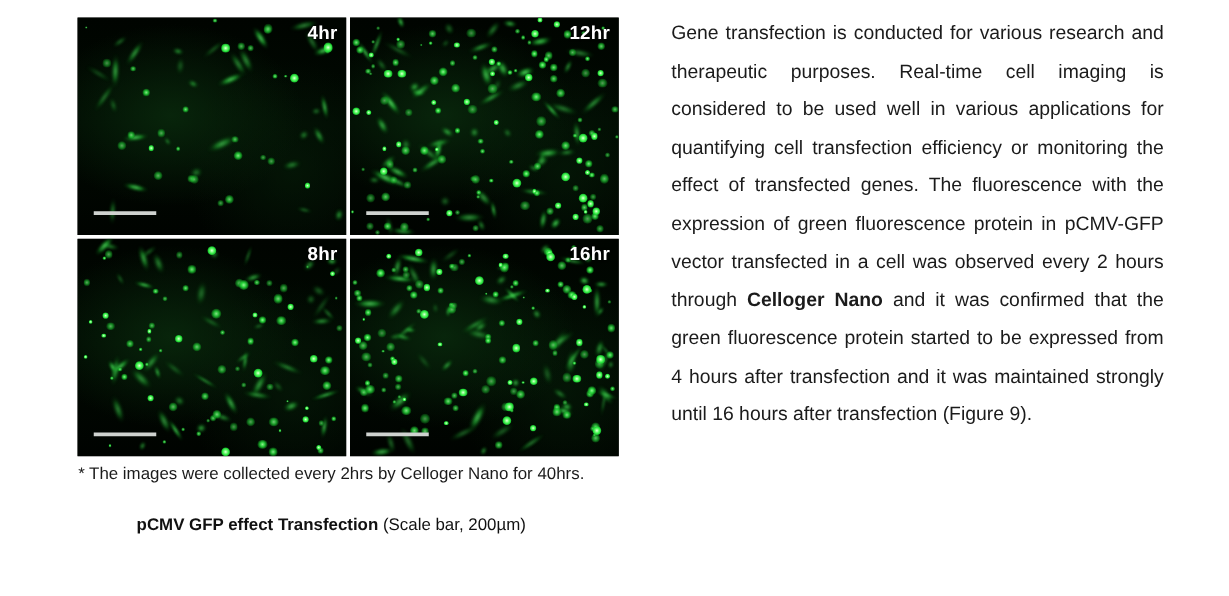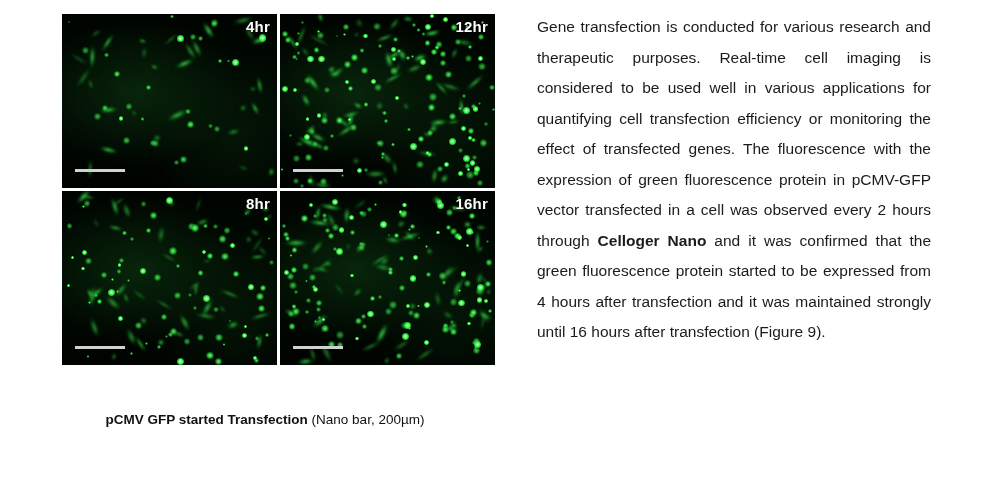--- a/index.html
+++ b/index.html
@@ -755,22 +755,23 @@
           <div class="cell bright" style="width: 4px; height: 4px; left: 203.7px; top: 108.1px;"></div>
           <div class="cell bright" style="width: 5.4px; height: 5.4px; left: 196.5px; top: 106.3px;"></div>
           <div class="cell bright" style="width: 7.1px; height: 7.1px; left: 99.9px; top: 30.2px;"></div>
         </div>
       <div class="panel-label">16hr</div>
       <div class="scale-bar"></div>
     </div>
 
   </div>
 
+  <div id="figure-note">* The images were collected every 2hrs by Celloger Nano for 40hrs.</div>
 
   <div id="figure-caption">
-    <span class="cap-line"><span class="cap-strong">pCMV GFP started Transfection</span><span class="cap-light"> (Nano bar, 200µm)</span></span>
+    <span class="cap-line"><span class="cap-strong">pCMV GFP effect Transfection</span><span class="cap-light"> (Scale bar, 200µm)</span></span>
   </div>
 
 </div>
 
 <div id="body-text">
   <p><span>Gene transfection is conducted for various research and therapeutic purposes. Real-time cell imaging is considered to be used well in various applications for quantifying cell transfection efficiency or monitoring the effect of transfected genes. The fluorescence with the expression of green fluorescence protein in pCMV-GFP vector transfected in a cell was observed every 2 hours through </span><span class="emph">Celloger Nano</span><span> and it was confirmed that the green fluorescence protein started to be expressed from 4 hours after transfection and it was maintained strongly until 16 hours after transfection (Figure 9).</span></p>
 </div>
 
 </body></html>

